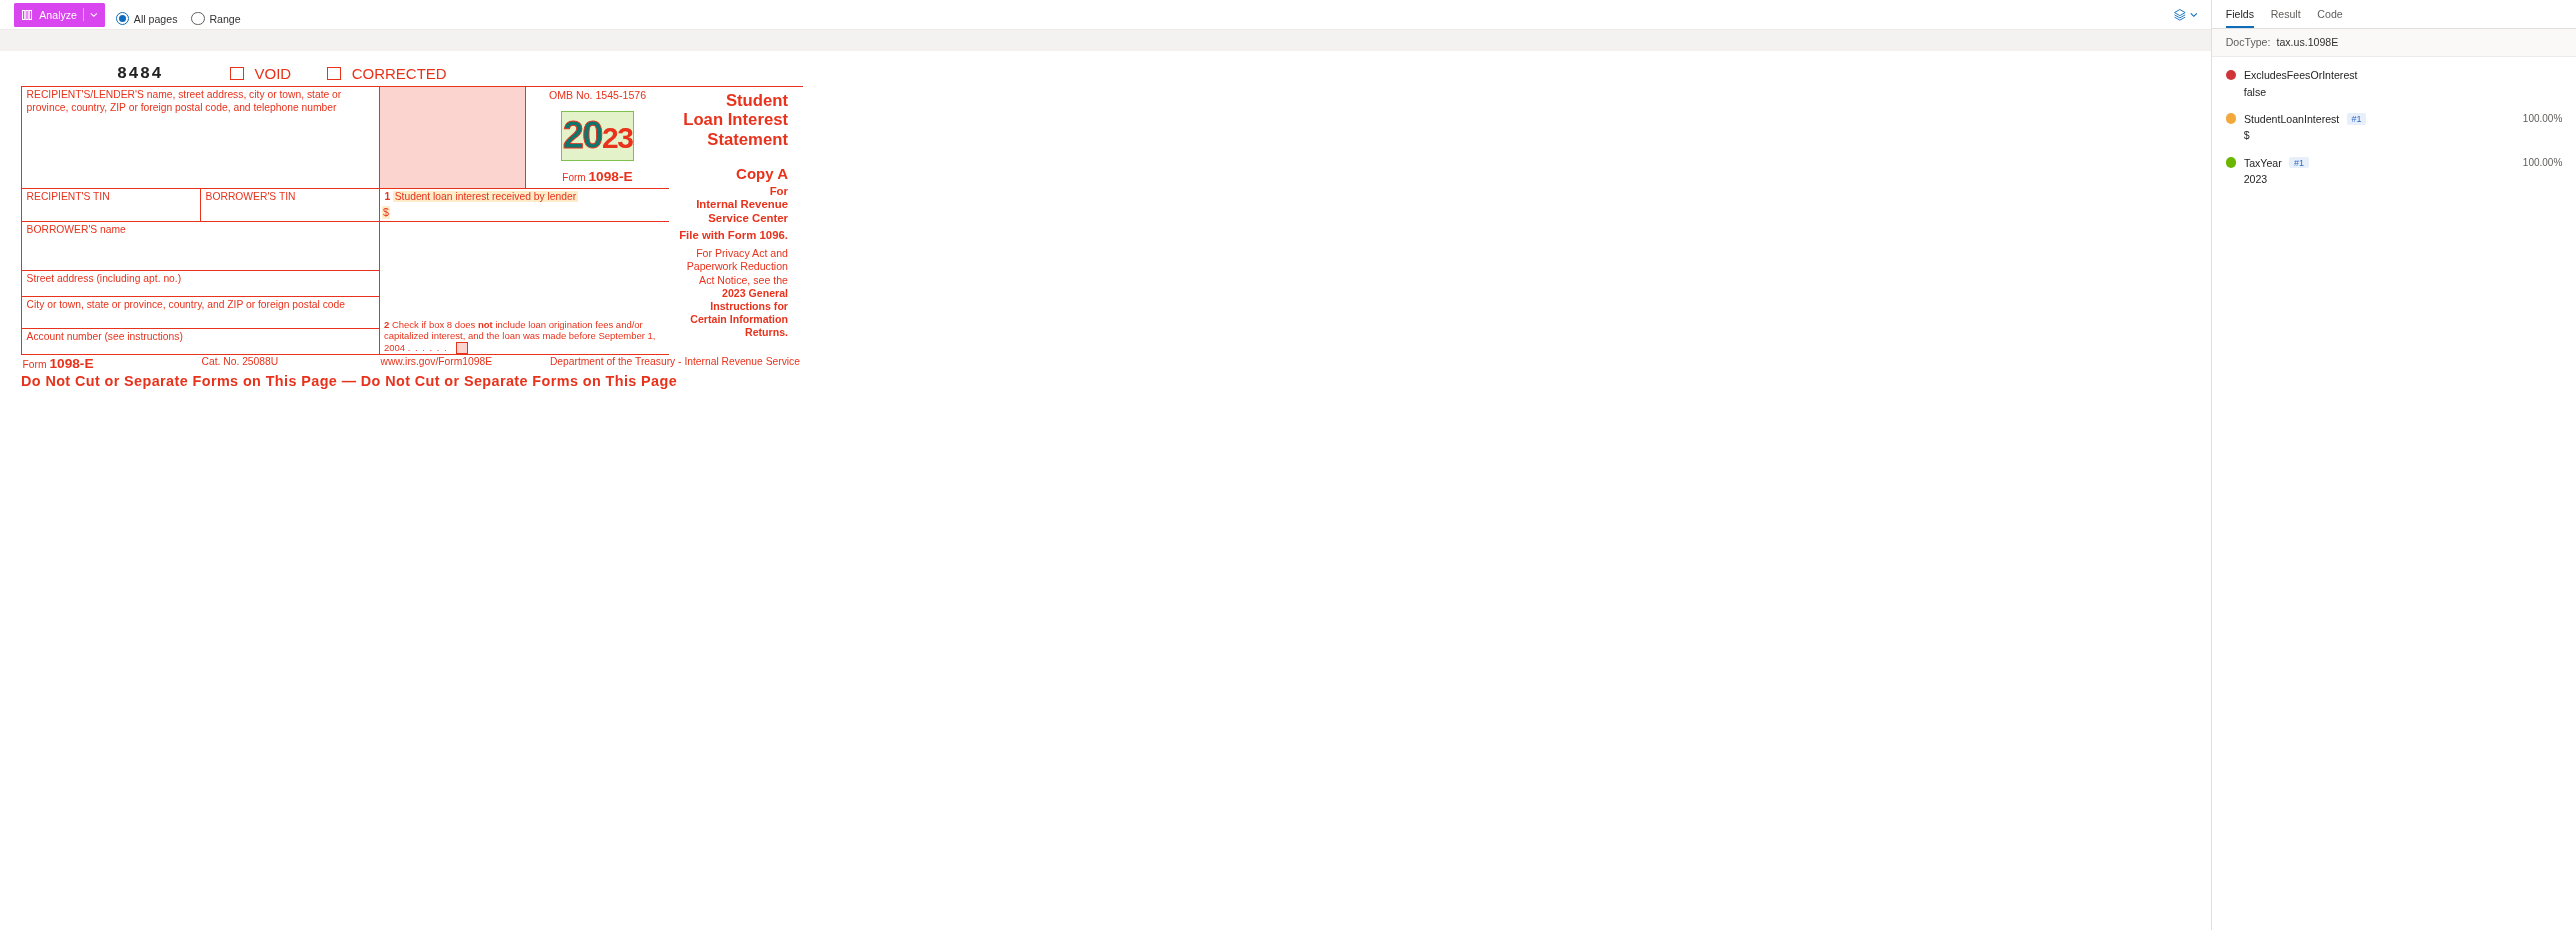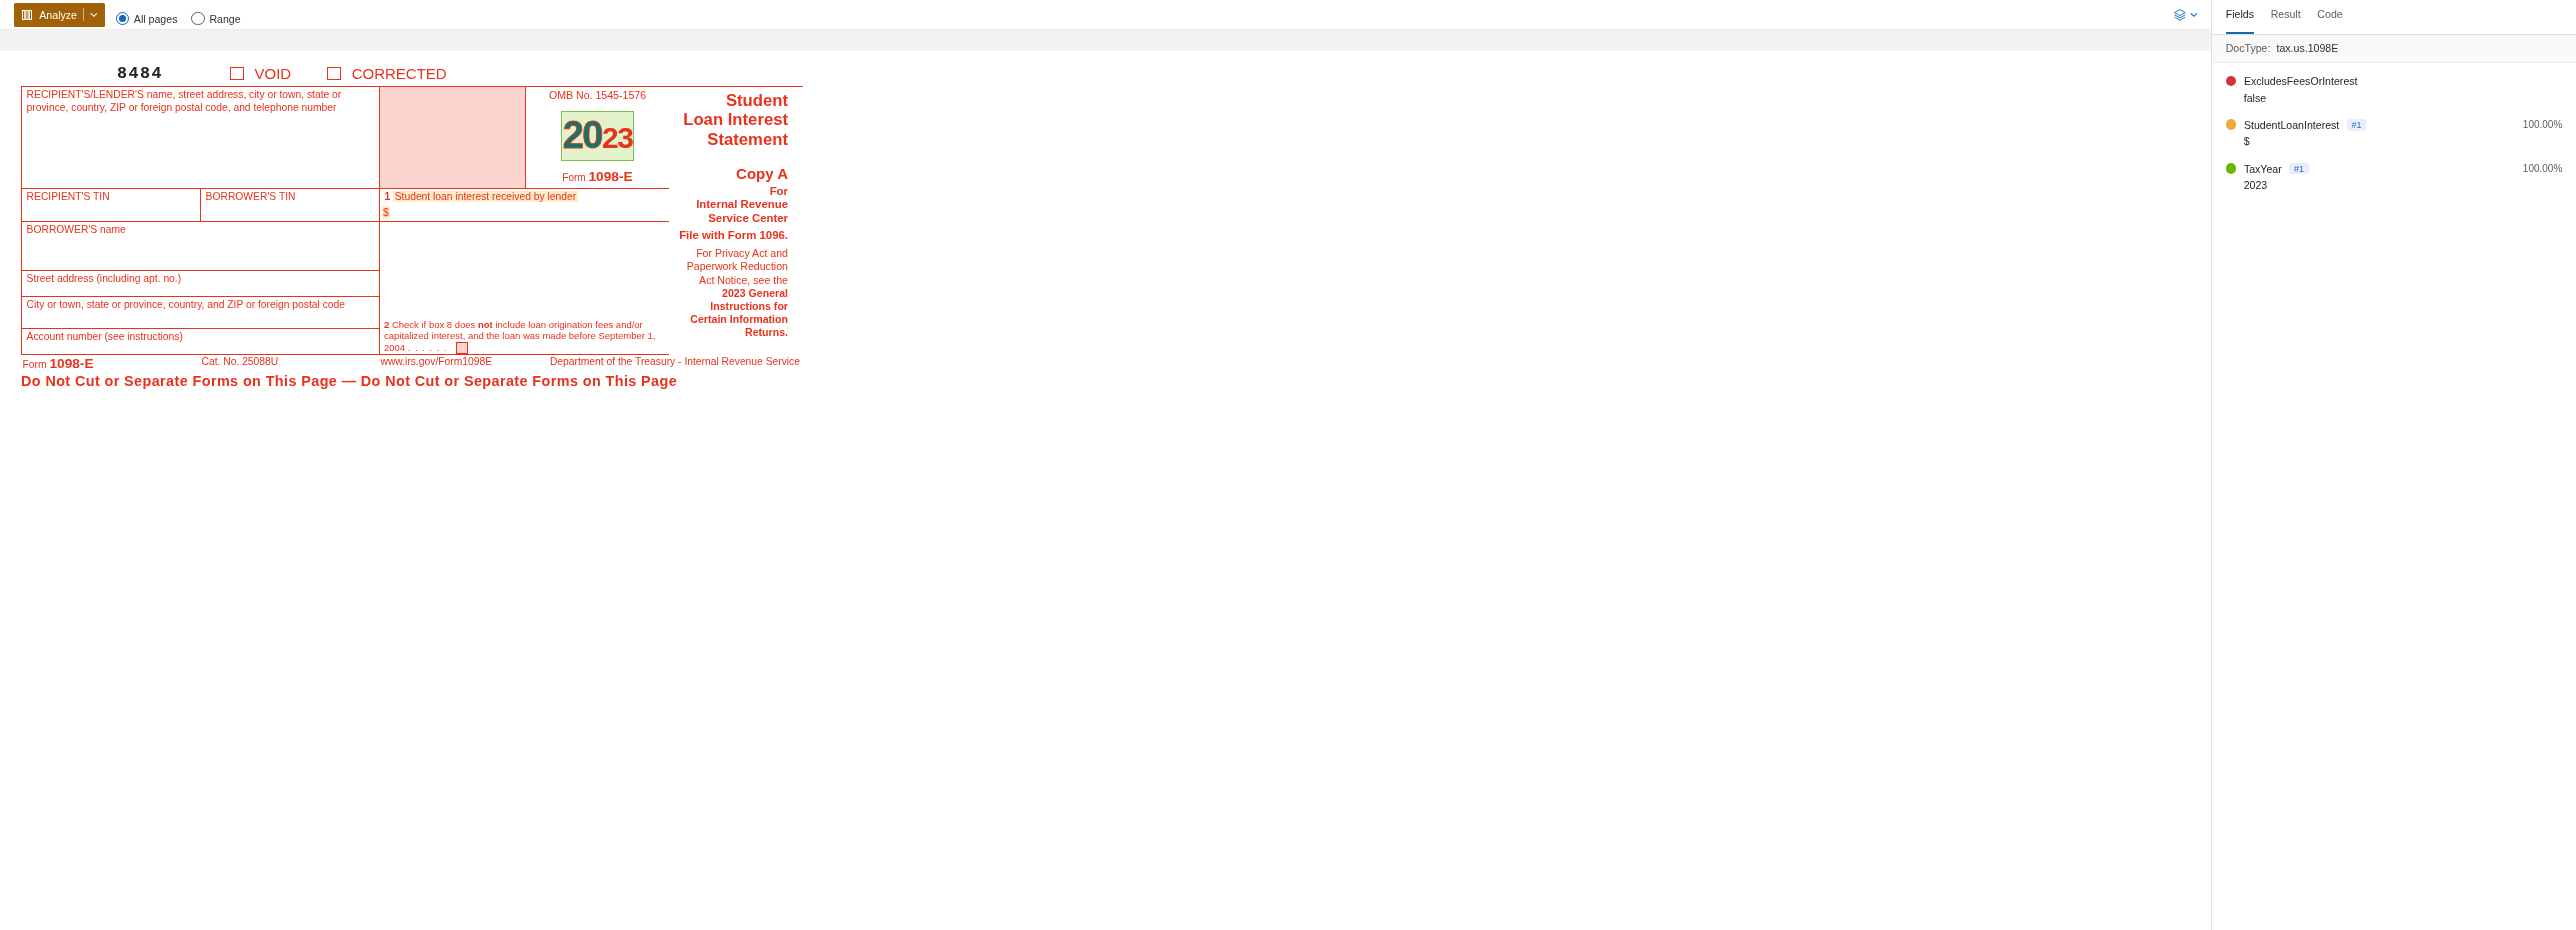--- a/index.html
+++ b/index.html
@@ -3,21 +3,21 @@
 <meta charset="utf-8">
 <style>
 * { box-sizing: border-box; margin: 0; padding: 0; }
 body { font-family: "Segoe UI", Arial, sans-serif; font-size: 10.6px; color: #323130; background: #fff; }
 .app { display: flex; width: 100%; height: 100vh; }
 .left-pane { flex: 1; overflow: auto; background: #fff; }
 .right-pane { width: 365px; border-left: 0.8px solid #e1dfdd; background: #fff; display: flex; flex-direction: column; }
 
 
 .toolbar { height: 30px; display: flex; align-items: center; padding: 0 13.7px; border-bottom: 0.8px solid #edebe9; gap: 10.6px; }
-.analyze-btn { background: #a16207; color: #fff; height: 24px; border: none; display: flex; align-items: center; gap: 6px; padding: 0 7.6px; font-size: 10.6px; cursor: pointer; border-radius: 1.5px; }
+.analyze-btn { background: #d946ef; color: #fff; height: 24px; border: none; display: flex; align-items: center; gap: 6px; padding: 0 7.6px; font-size: 10.6px; cursor: pointer; border-radius: 1.5px; }
 .analyze-btn .icon-analyze { width: 12px; height: 12px; }
 .analyze-btn .divider { width: 0.8px; height: 13.7px; background: rgba(255,255,255,0.5); }
 .analyze-btn .chev { width: 7.6px; height: 7.6px; }
 .radio-group { display: flex; align-items: center; gap: 13.7px; margin-top: 8px; }
 .radio-item { display: flex; align-items: center; gap: 4.6px; cursor: pointer; }
 .radio-outer { width: 13.7px; height: 13.7px; border: 0.8px solid #605e5c; border-radius: 50%; display: flex; align-items: center; justify-content: center; }
 .radio-outer.checked { border-color: #0f6cbd; }
 .radio-inner { width: 7.6px; height: 7.6px; border-radius: 50%; background: #0f6cbd; }
 .toolbar-spacer { flex: 1; }
 .layers-btn { display: flex; align-items: center; gap: 3px; color: #0f6cbd; cursor: pointer; }
@@ -70,21 +70,21 @@
 .footer-row { display: flex; gap: 0; font-size: 10.3px; padding: 1.5px 0 0 1.5px; }
 .footer-row .f1 { width: 179px; }
 .footer-row .f2 { width: 179px; text-align: left; }
 .footer-row .f3 { width: 144px; text-align: left; }
 .footer-row .f4 { flex: 1; text-align: right; padding-right: 3px; }
 .footer-row b { font-size: 13.7px; font-weight: 900; }
 .warning { font-size: 14.4px; font-weight: 900; letter-spacing: 0.4px; margin-top: 1.5px; }
 
 
 .tabs { display: flex; gap: 16.7px; padding: 7.6px 13.7px 0 13.7px; border-bottom: 0.8px solid #e1dfdd; }
-.tab { padding-bottom: 12px; cursor: pointer; color: #605e5c; font-size: 10.6px; }
+.tab { padding-bottom: 6px; cursor: pointer; color: #605e5c; font-size: 10.6px; }
 .tab.active { color: #242424; border-bottom: 2.3px solid #0f6cbd; font-weight: 400; }
 .doctype-bar { background: #faf9f8; padding: 7.6px 13.7px; font-size: 10.6px; display: flex; gap: 6px; border-bottom: 0.8px solid #edebe9; }
 .doctype-bar .lab { color: #605e5c; }
 .fields-list { padding: 4.6px 0; }
 .field { padding: 7.6px 13.7px; }
 .field-head { display: flex; align-items: center; gap: 7.6px; }
 .swatch { width: 10.6px; height: 10.6px; border-radius: 50%; }
 .swatch.red { background: #d13438; }
 .swatch.orange { background: #f2a93b; }
 .swatch.green { background: #6bb700; }

